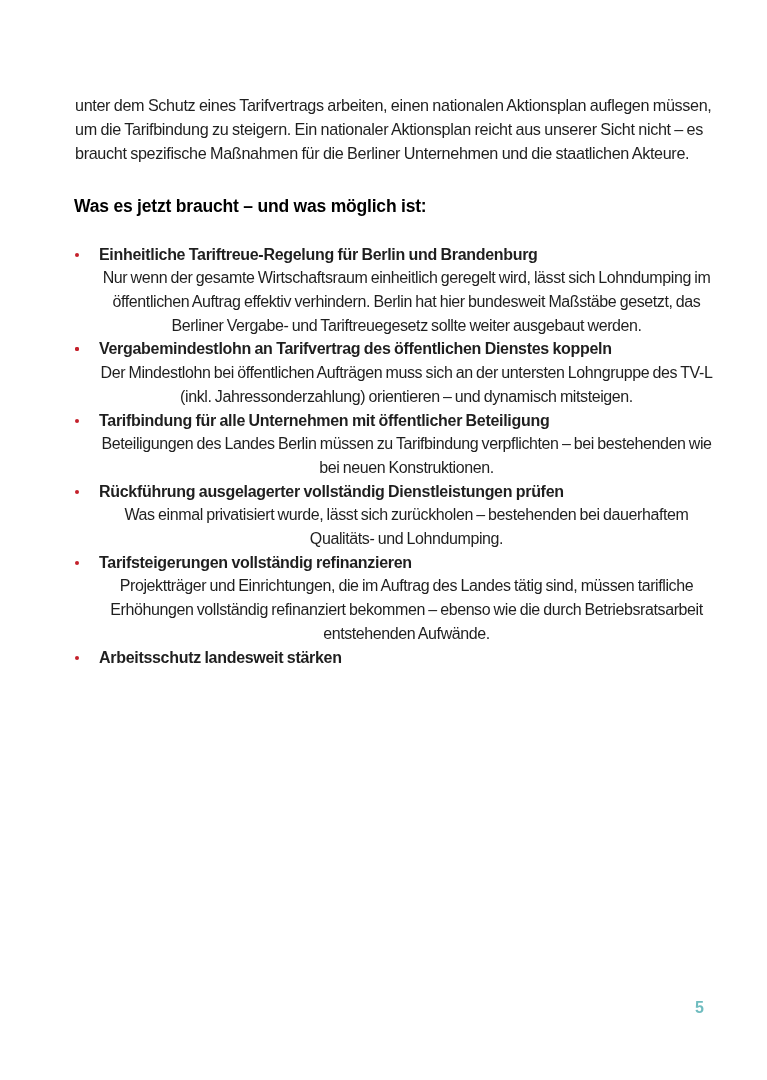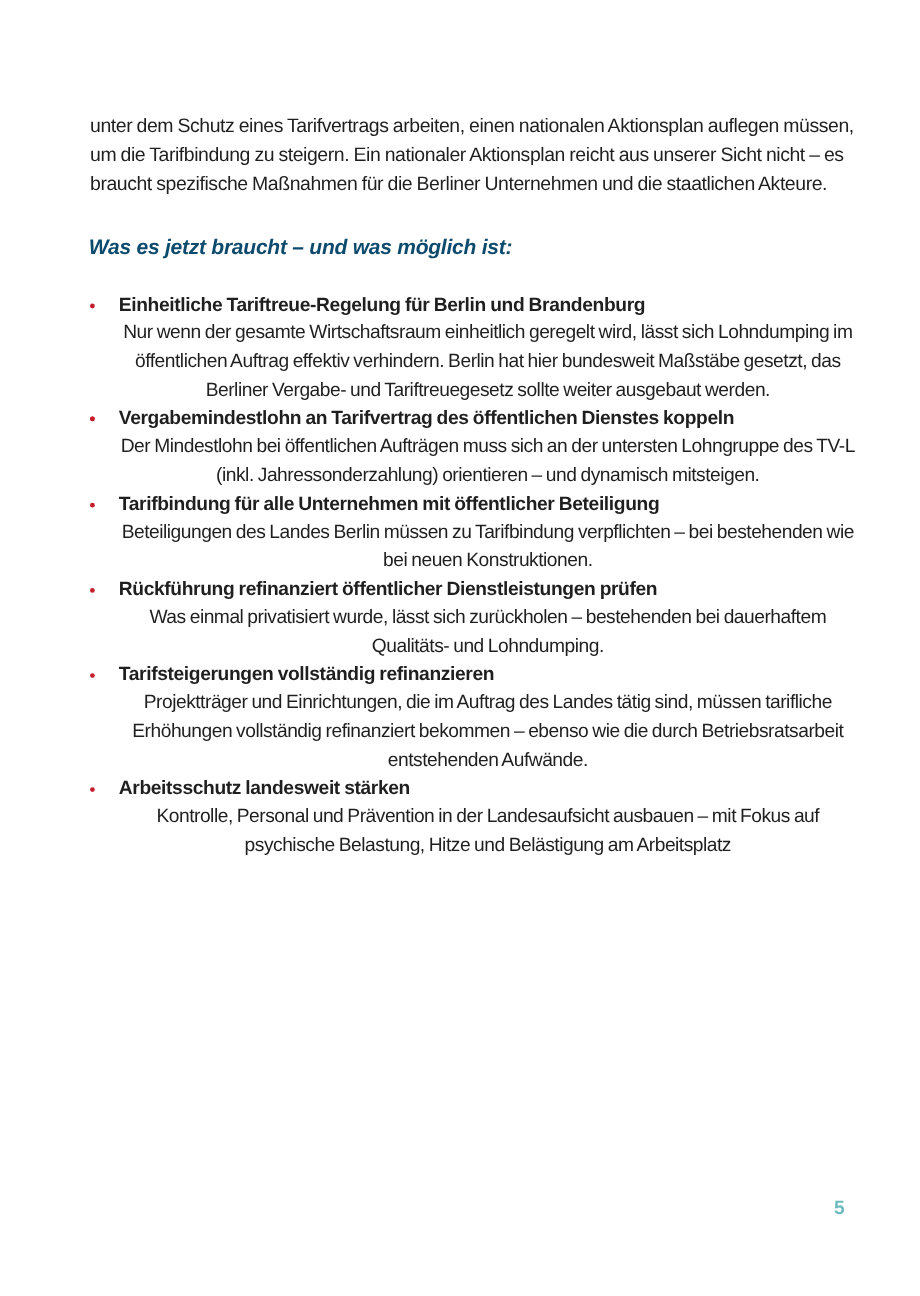--- a/index.html
+++ b/index.html
@@ -7,21 +7,21 @@
       width: 767px; height: 1080px; position: relative; overflow: hidden;
       font-family: "Liberation Sans", sans-serif; color: #1f1f1f;
     }
     .page { position: absolute; left: 74px; top: 92px; width: 640px; }
     .intro {
       font-size: 16.2px; line-height: 24.2px; margin: 1px;
       letter-spacing: -0.35px; word-spacing: -0.5px;
     }
     .heading {
       margin: 28px 0 0 0; font-size: 17.5px; line-height: 24px;
-      font-weight: bold; font-style: italic; color: #0c4a6e;
+      font-weight: bold; color: #000000;
       letter-spacing: -0.2px;
     }
     ul.items { list-style: none; margin: 25px 0 0 0; padding: 0; }
     ul.items li { position: relative; padding-left: 25px; margin: 0; }
     .bullet {
       position: absolute; left: 1px; top: 10px; width: 4px; height: 4px;
       border-radius: 50%; background: #c4202b;
     }
     .item-title {
       display: block; font-weight: bold; font-size: 16px; line-height: 23.7px;
@@ -56,29 +56,28 @@
       <span class="item-title">Vergabemindestlohn an Tarifvertrag des öffentlichen Dienstes koppeln</span>
       <span class="item-text">Der Mindestlohn bei öffentlichen Aufträgen muss sich an der untersten Lohngruppe des TV-L (inkl. Jahressonderzahlung) orientieren – und dynamisch mitsteigen.</span>
     </li>
     <li>
       <span class="bullet"></span>
       <span class="item-title">Tarifbindung für alle Unternehmen mit öffentlicher Beteiligung</span>
       <span class="item-text">Beteiligungen des Landes Berlin müssen zu Tarifbindung verpflichten – bei bestehenden wie bei neuen Konstruktionen.</span>
     </li>
     <li>
       <span class="bullet"></span>
-      <span class="item-title">Rückführung refinanziert öffentlicher Dienstleistungen prüfen</span>
+      <span class="item-title">Rückführung ausgelagerter vollständig Dienstleistungen prüfen</span>
       <span class="item-text">Was einmal privatisiert wurde, lässt sich zurückholen – bestehenden bei dauerhaftem Qualitäts- und Lohndumping.</span>
     </li>
     <li>
       <span class="bullet"></span>
       <span class="item-title">Tarifsteigerungen vollständig refinanzieren</span>
       <span class="item-text">Projektträger und Einrichtungen, die im Auftrag des Landes tätig sind, müssen tarifliche Erhöhungen vollständig refinanziert bekommen – ebenso wie die durch Betriebsratsarbeit entstehenden Aufwände.</span>
     </li>
     <li>
       <span class="bullet"></span>
       <span class="item-title">Arbeitsschutz landesweit stärken</span>
-      <span class="item-text">Kontrolle, Personal und Prävention in der Landesaufsicht ausbauen – mit Fokus auf psychische Belastung, Hitze und Belästigung am Arbeitsplatz</span>
     </li>
   </ul>
 </div>
 
 <div class="page-number">5</div>
 
 </body></html>

